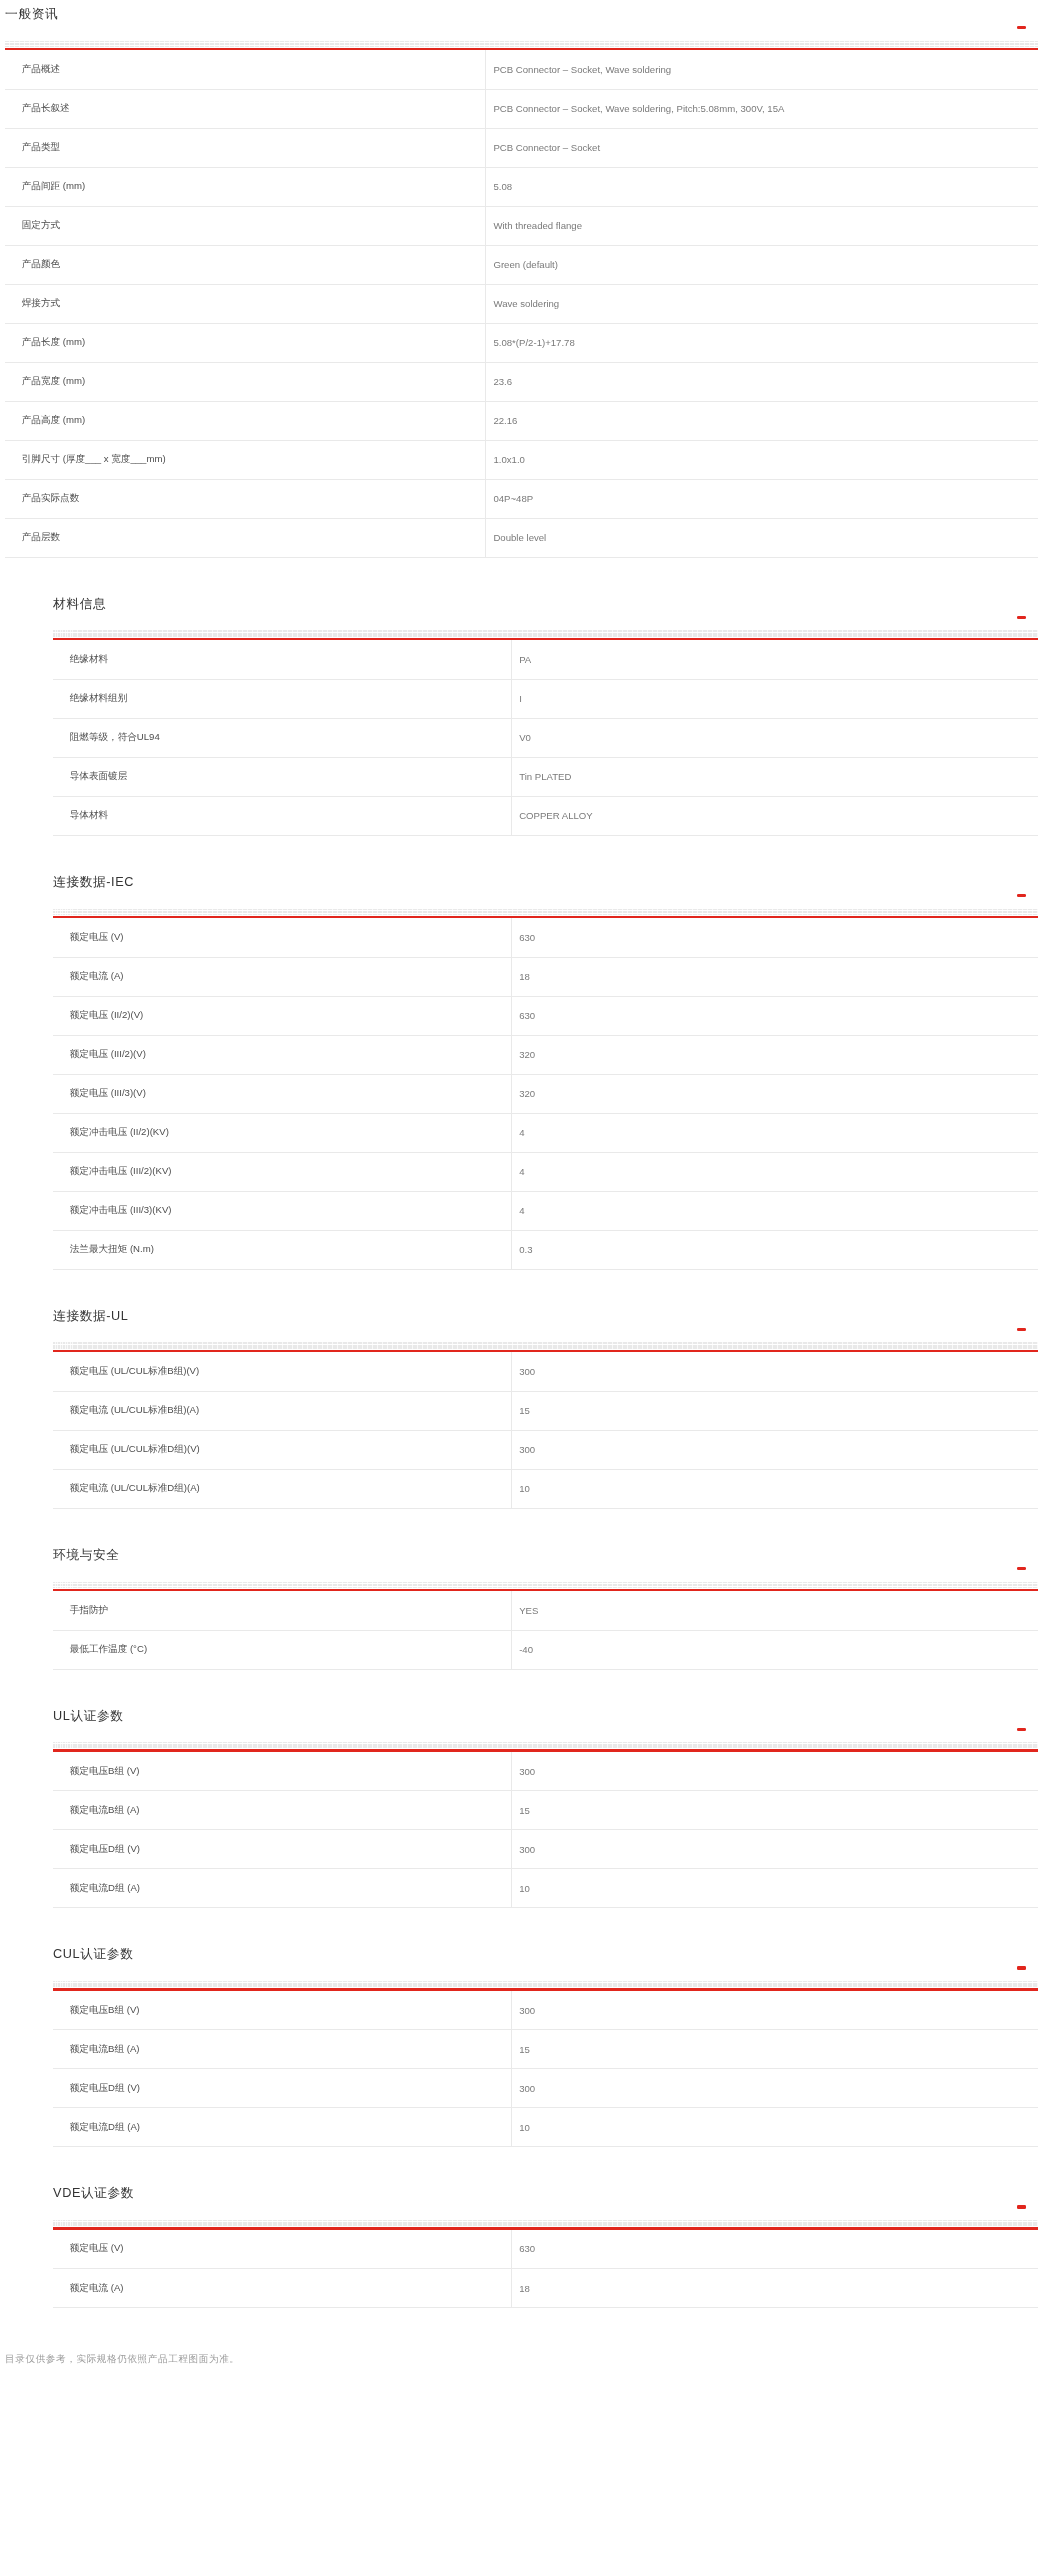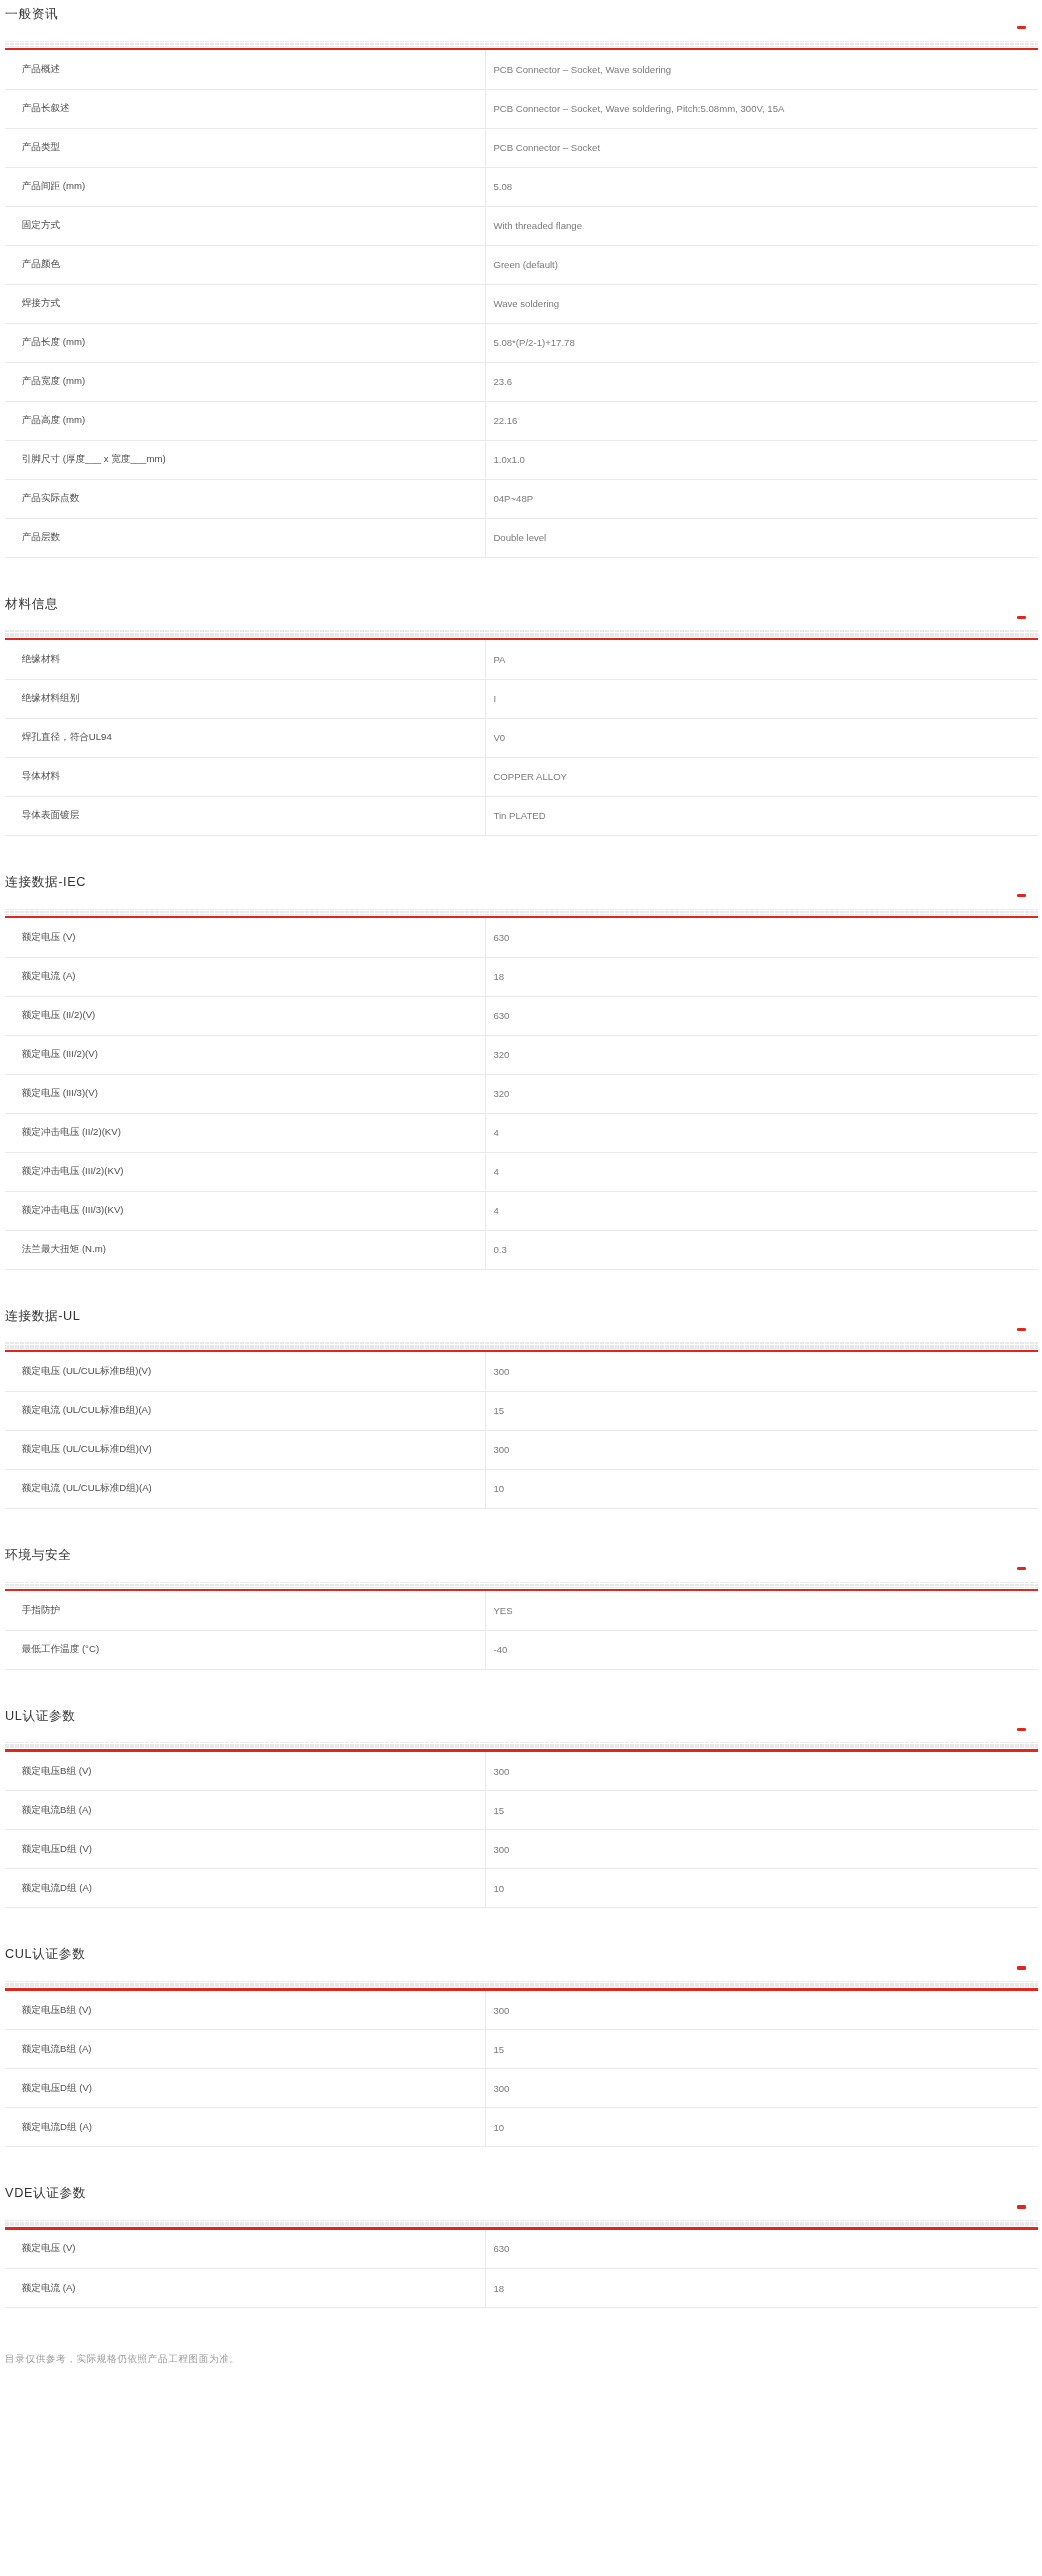--- a/index.html
+++ b/index.html
@@ -5,21 +5,21 @@
   :root { --accent: #e1261d; --divider: #e9e9e9; }
   * { box-sizing: border-box; }
   html, body { margin: 0; padding: 0; background: #ffffff; }
   body {
     width: 1043px;
     font-family: "Liberation Sans", "DejaVu Sans", sans-serif;
     -webkit-font-smoothing: antialiased;
   }
   .page { padding: 5.1px 5.1px 55px 5.1px; }
 
-  .section + .section { margin-top: 37px; }
+  .section + .section { margin-top: 37px; margin-left: 48px; }
 
   .section-head { position: relative; height: 27px; }
   .section-title {
     margin: 0;
     font-size: 12.7px;
     font-weight: 400;
     color: #333333;
     line-height: 18px;
     letter-spacing: 0.6px;
   }
@@ -168,33 +168,33 @@
     <td class="label">绝缘材料</td>
     <td class="value">PA</td>
   </tr>
 
   <tr>
     <td class="label">绝缘材料组别</td>
     <td class="value">I</td>
   </tr>
 
   <tr>
-    <td class="label">焊孔直径，符合UL94</td>
+    <td class="label">阻燃等级，符合UL94</td>
     <td class="value">V0</td>
   </tr>
 
+
+  <tr>
+    <td class="label">导体表面镀层</td>
+    <td class="value">Tin PLATED</td>
+  </tr>
 
   <tr>
     <td class="label">导体材料</td>
     <td class="value">COPPER ALLOY</td>
-  </tr>
-
-  <tr>
-    <td class="label">导体表面镀层</td>
-    <td class="value">Tin PLATED</td>
   </tr>
 </tbody>
     </table>
   </section>
 
   <section class="section">
     <div class="section-head">
       <h2 class="section-title">连接数据-IEC</h2>
       <span class="collapse-btn"></span>
     </div>

